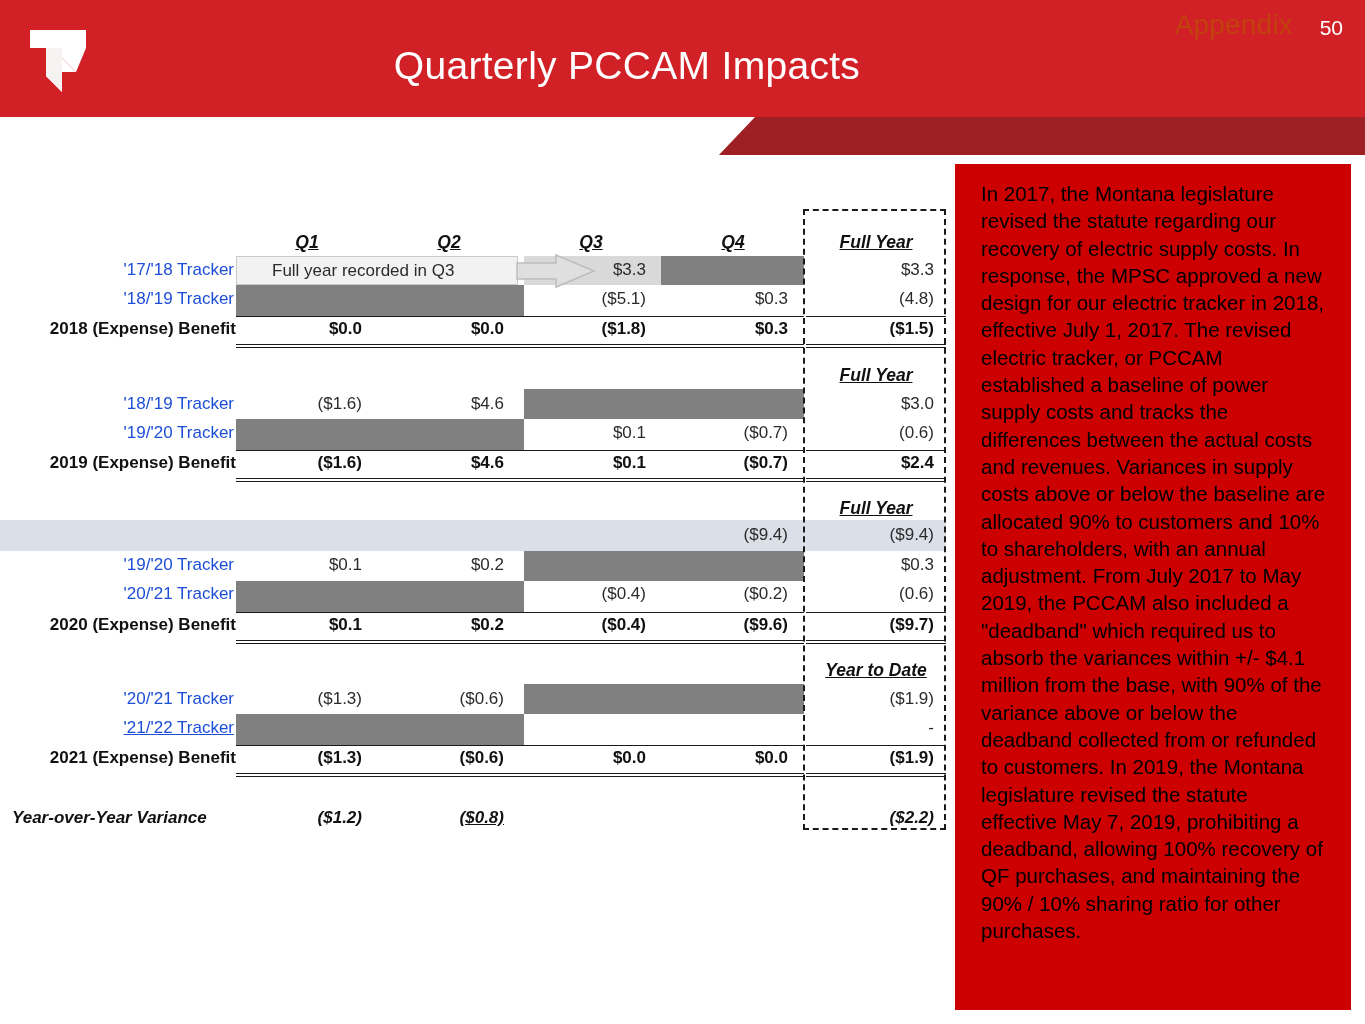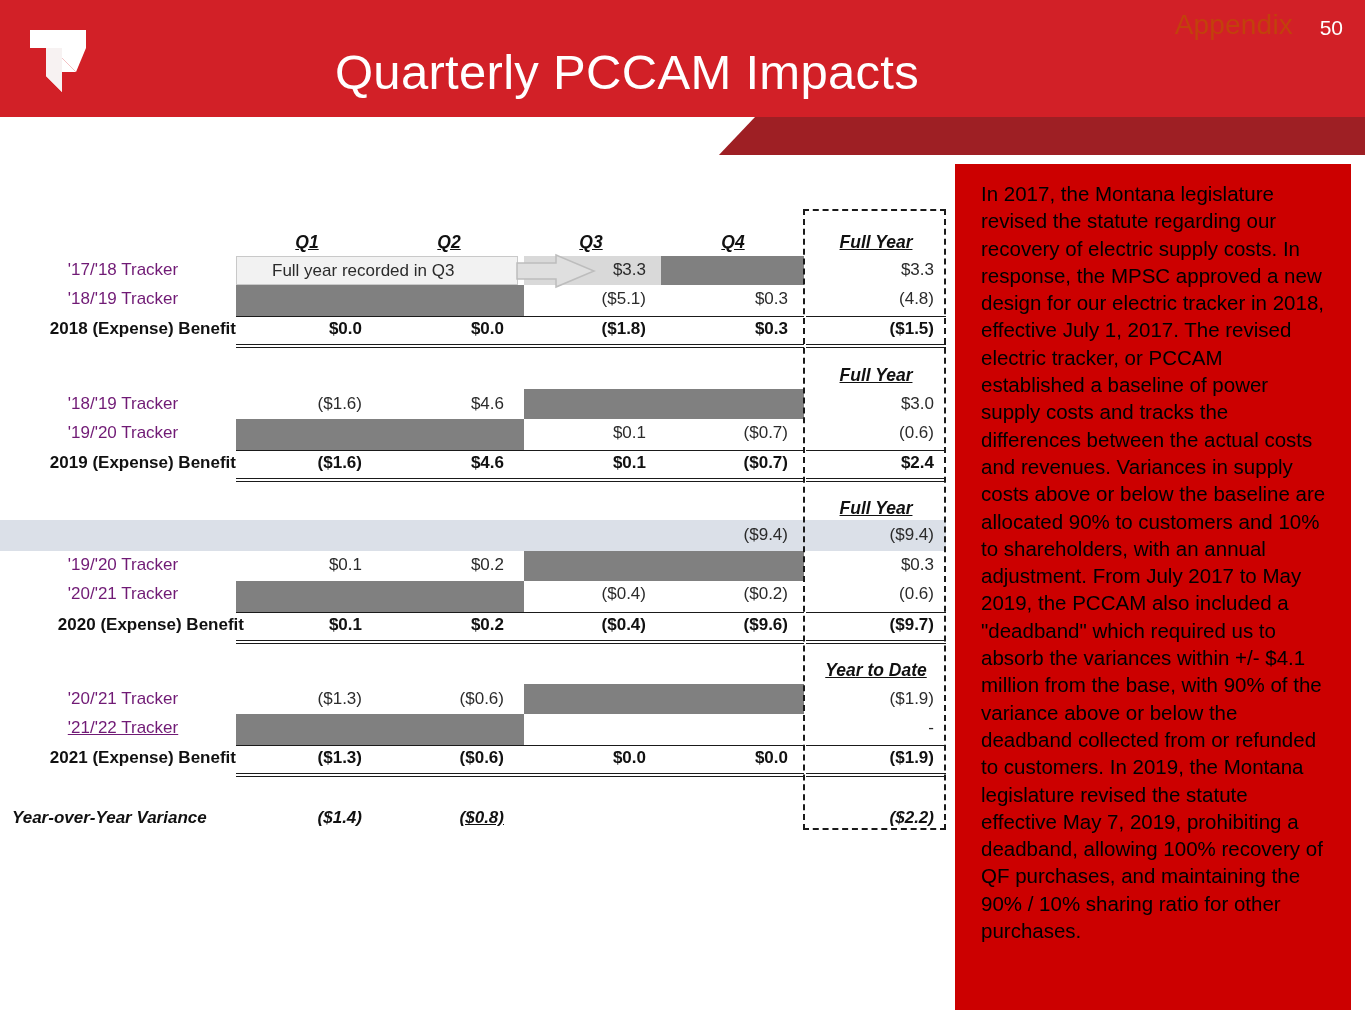--- a/index.html
+++ b/index.html
@@ -47,21 +47,21 @@
   .page-number {
     position: absolute; right: 22px; top: 16px;
     color: #ffffff;
     font-size: 21px;
   }
   .slide-title {
     position: absolute; left: 0; top: 44px;
     width: 1254px;
     text-align: center;
     color: #ffffff;
-    font-size: 49px;
+    font-size: 39px;
     font-weight: 400;
     letter-spacing: .3px;
   }
 
   
   .sidebar {
     position: absolute; left: 955px; top: 164px;
     width: 396px; height: 846px;
     background: #cc0000;
     box-sizing: border-box;
@@ -80,24 +80,24 @@
     width: 955px; height: 740px;
     font-size: 17px;
     color: #1a1a1a;
   }
 
   
   .rlabel {
     position: absolute;
     left: 12px;
     width: 222px;
-    text-align: center;
+    text-align: right;
     white-space: nowrap;
     font-size: 17px;
-    color: #701a75;
+    color: #1d4ed8;
   }
   .rlabel.total {
     font-weight: bold;
     color: #111111;
     text-align: right;
     left: 0px;
     width: 236px;
   }
   .rlabel.variance {
     font-weight: bold;
@@ -294,21 +294,21 @@
 
     <div class="graybar" style="left:236px; top:421px; width:288px; height:31px;"></div>
     <div class="rlabel" style="top:424px;">'20/'21 Tracker</div>
     <div class="cell" style="left:536px; top:424px; width:110px;">($0.4)</div>
     <div class="cell" style="left:678px; top:424px; width:110px;">($0.2)</div>
     <div class="cell" style="left:812px; top:424px; width:122px;">(0.6)</div>
 
     <div class="hline" style="left:236px; top:452px; width:568px;"></div>
     <div class="hline" style="left:806px; top:452px; width:140px;"></div>
 
-    <div class="rlabel total" style="top:455px;padding-left:8px;">2020 (Expense) Benefit</div>
+    <div class="rlabel total" style="top:455px;">2020 (Expense) Benefit</div>
     <div class="cell bold" style="left:252px; top:455px; width:110px;">$0.1</div>
     <div class="cell bold" style="left:394px; top:455px; width:110px;">$0.2</div>
     <div class="cell bold" style="left:536px; top:455px; width:110px;">($0.4)</div>
     <div class="cell bold" style="left:678px; top:455px; width:110px;">($9.6)</div>
     <div class="cell bold" style="left:812px; top:455px; width:122px;">($9.7)</div>
 
     <div class="dblline" style="left:236px; top:480px; width:568px;"></div>
     <div class="dblline" style="left:806px; top:480px; width:140px;"></div>
 
     <div class="graybar" style="left:524px; top:524px; width:280px; height:30px;"></div>
@@ -328,20 +328,20 @@
     <div class="cell bold" style="left:252px; top:588px; width:110px;">($1.3)</div>
     <div class="cell bold" style="left:394px; top:588px; width:110px;">($0.6)</div>
     <div class="cell bold" style="left:536px; top:588px; width:110px;">$0.0</div>
     <div class="cell bold" style="left:678px; top:588px; width:110px;">$0.0</div>
     <div class="cell bold" style="left:812px; top:588px; width:122px;">($1.9)</div>
 
     <div class="dblline" style="left:236px; top:613px; width:568px;"></div>
     <div class="dblline" style="left:806px; top:613px; width:140px;"></div>
 
     <div class="rlabel variance" style="top:648px;">Year-over-Year Variance</div>
-    <div class="cell bolditalic" style="left:252px; top:648px; width:110px;">($1.4)</div>
+    <div class="cell bolditalic" style="left:252px; top:648px; width:110px;">($1.2)</div>
     <div class="cell bolditalic" style="left:394px; top:648px; width:110px;text-decoration:underline;">($0.8)</div>
     <div class="cell bolditalic" style="left:812px; top:648px; width:122px;">($2.2)</div>
 
     <div class="dashbox" style="left:803px; top:49px; width:143px; height:621px;"></div>
 
   </div>
 </div>
 
 </body></html>

